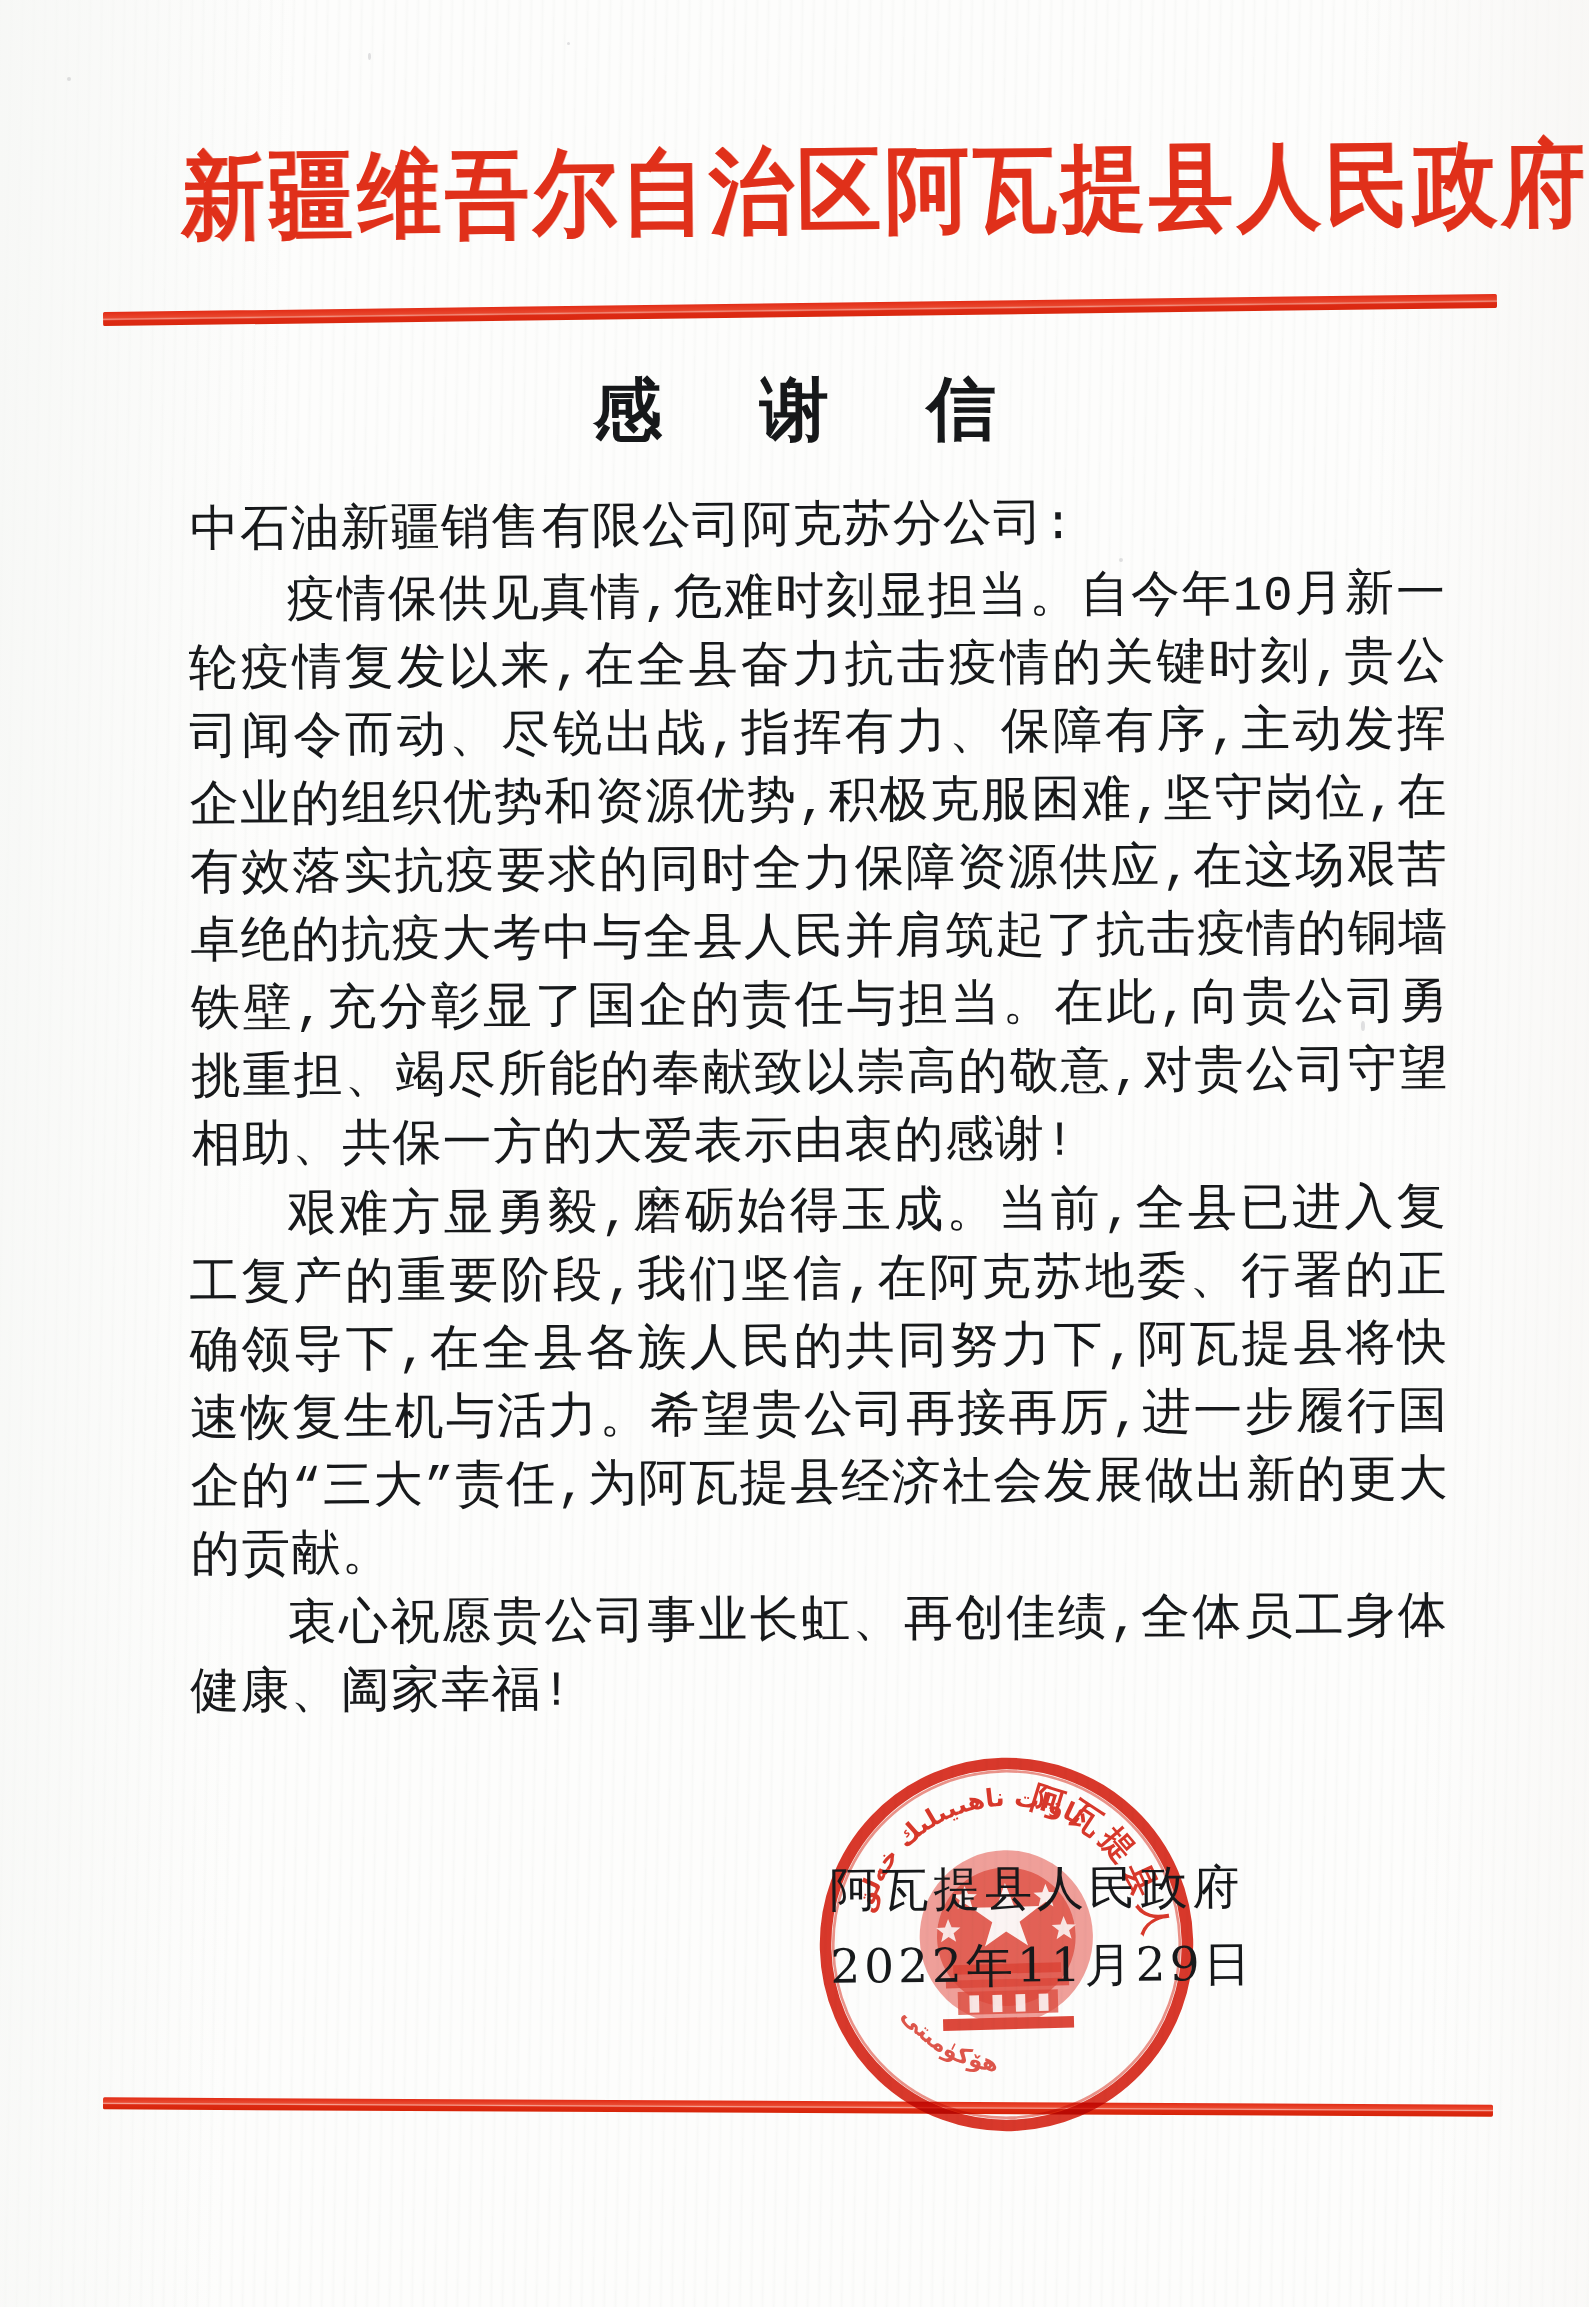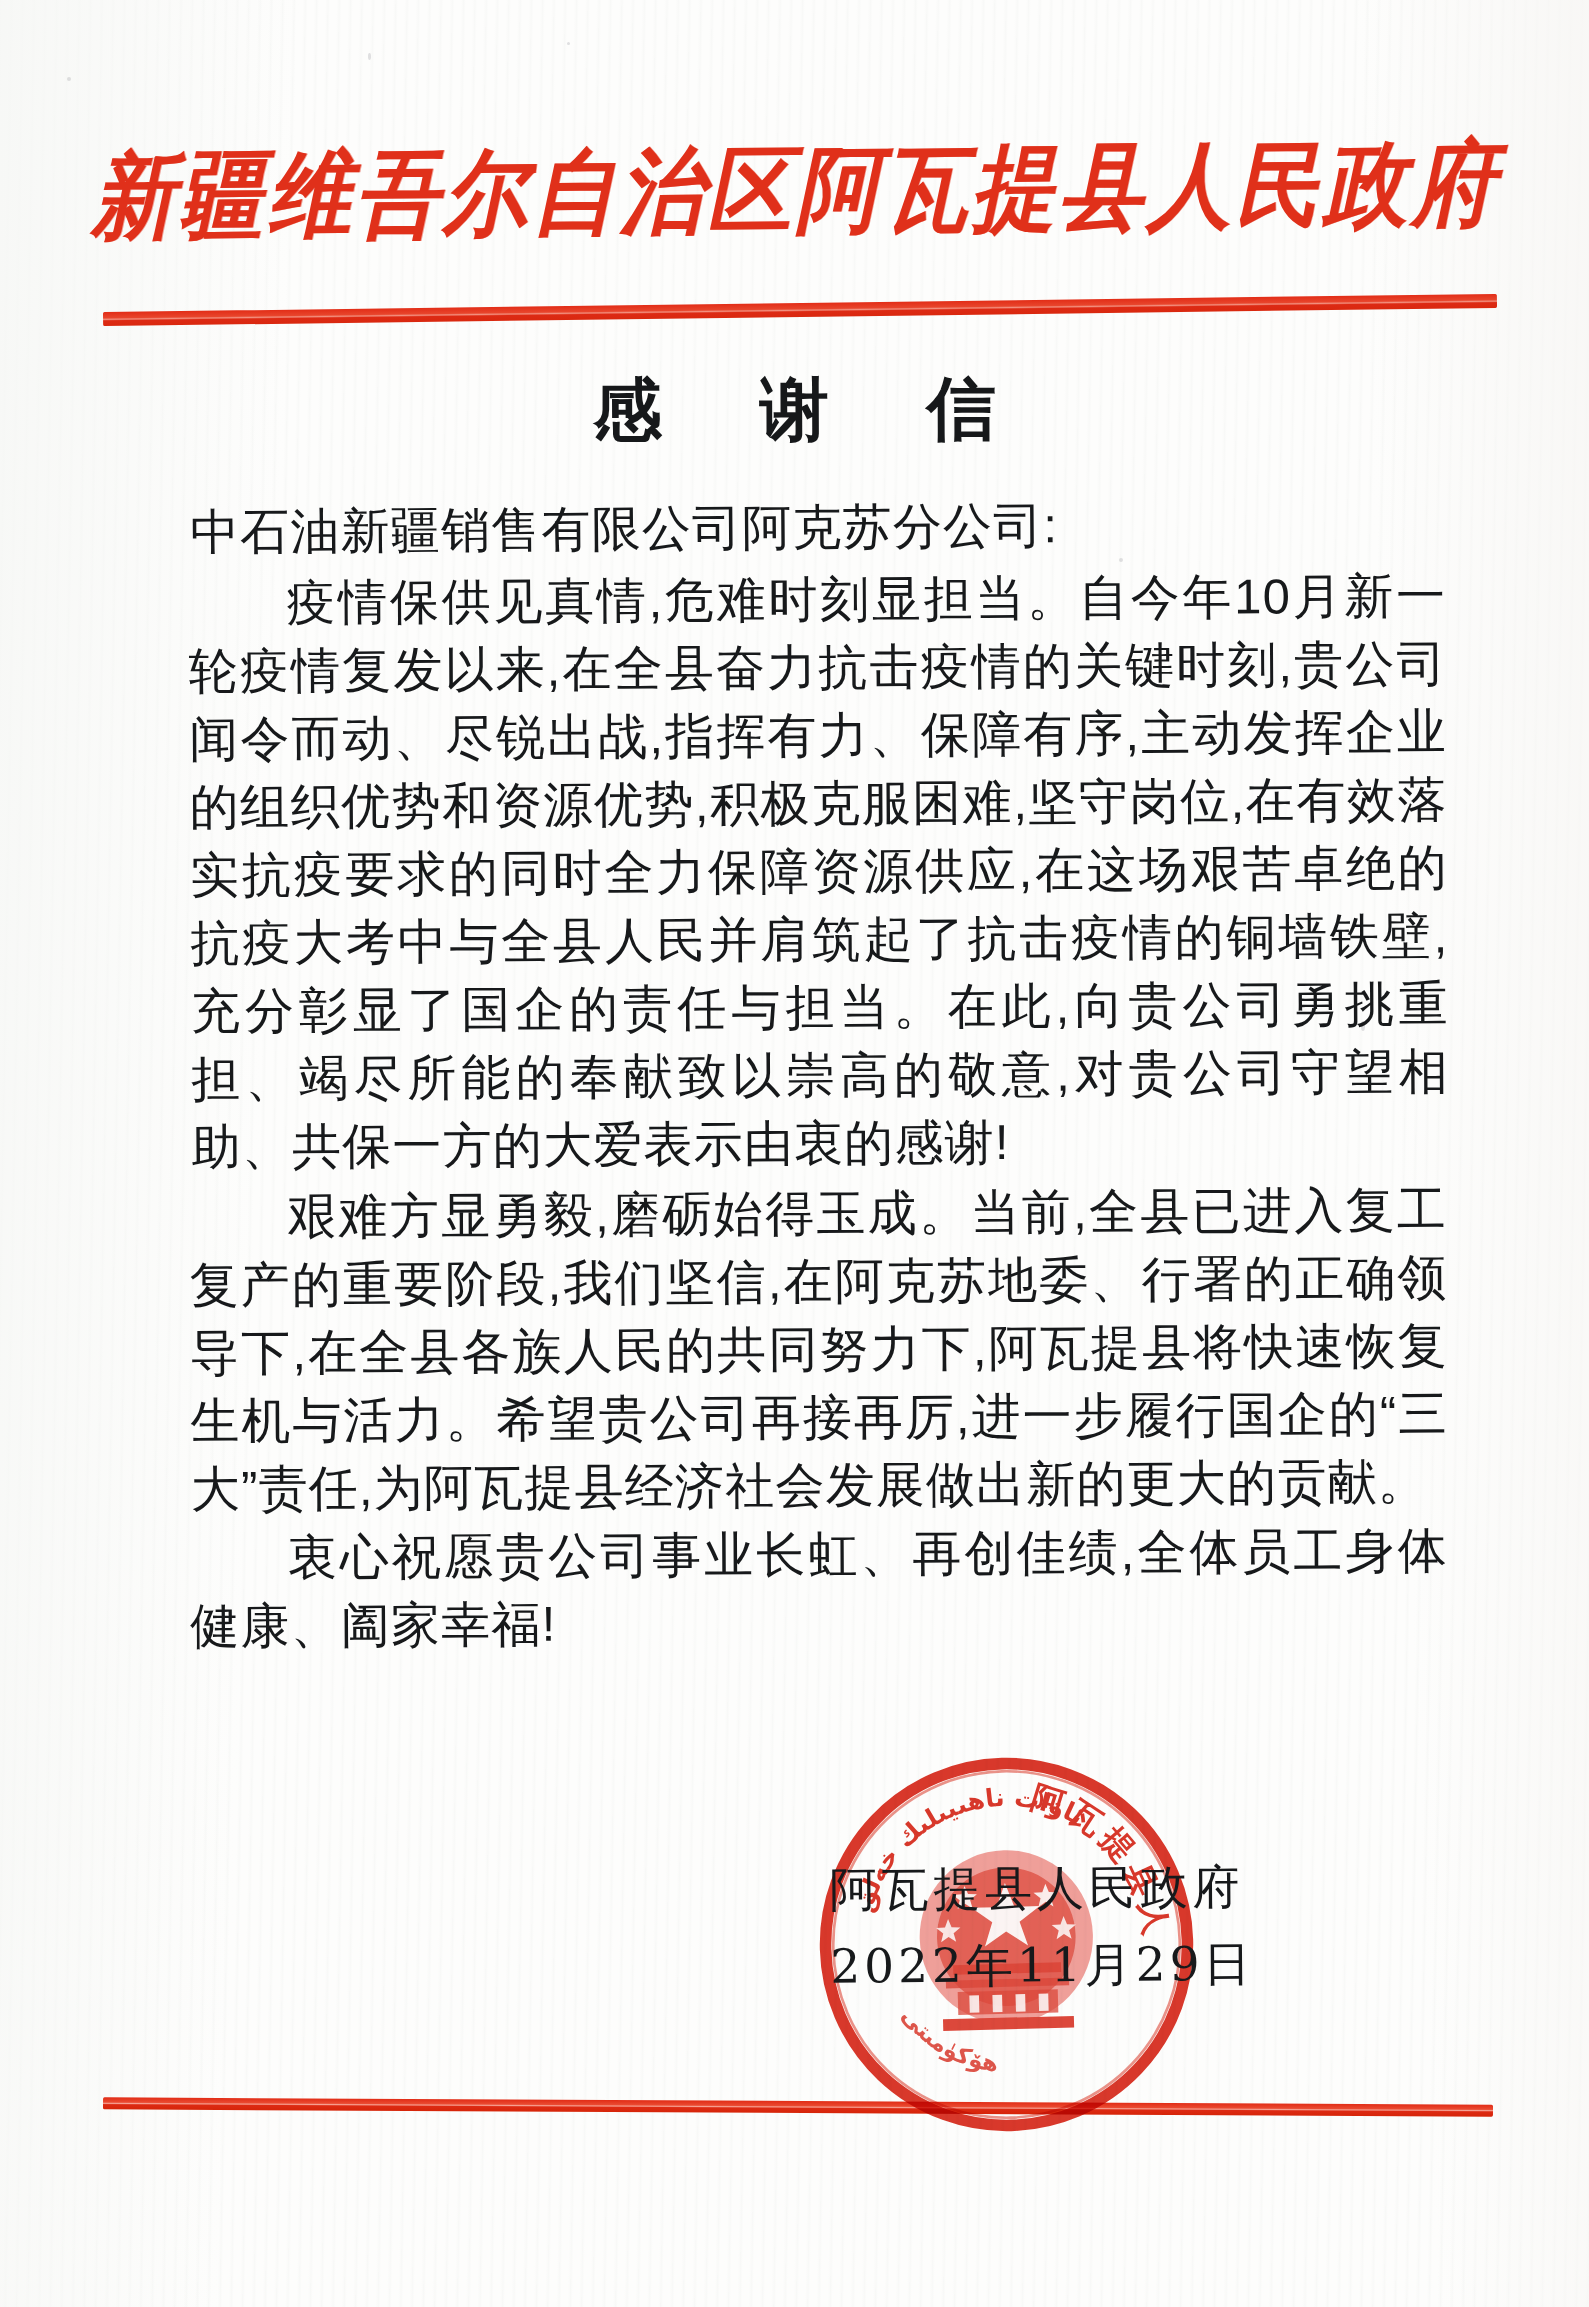--- a/index.html
+++ b/index.html
@@ -36,22 +36,21 @@
     background: rgba(170,170,175,0.35);
     pointer-events: none;
   }
 
   
   .letterhead {
     position: absolute;
     left: 0;
     right: 0;
     top: 145px;
-    text-align: center;
-    font-style: italic;
+    text-align: right;
   }
   .letterhead-title {
     display: inline-block;
     font-family: "DejaVu Serif", serif;
     font-weight: 700;
     font-size: 84px;
     line-height: 1.08;
     letter-spacing: 4px;
     color: #e0301a;
     transform: rotate(-0.55deg) scaleY(1.12);
@@ -84,21 +83,21 @@
     color: #16181a;
     transform: rotate(-0.25deg);
   }
 
   
   .body-area {
     position: absolute;
     left: 190px;
     top: 498px;
     width: 1258px;
-    font-family: Liberation Sans, sans-serif;
+    font-family: Liberation Mono, monospace;
     font-size: 49px;
     line-height: 68px;
     color: #17191b;
     letter-spacing: 1.2px;
   }
   .salutation {
     margin: 0 0 3.2px 0;
     transform: rotate(-0.45deg);
     transform-origin: left center;
   }

